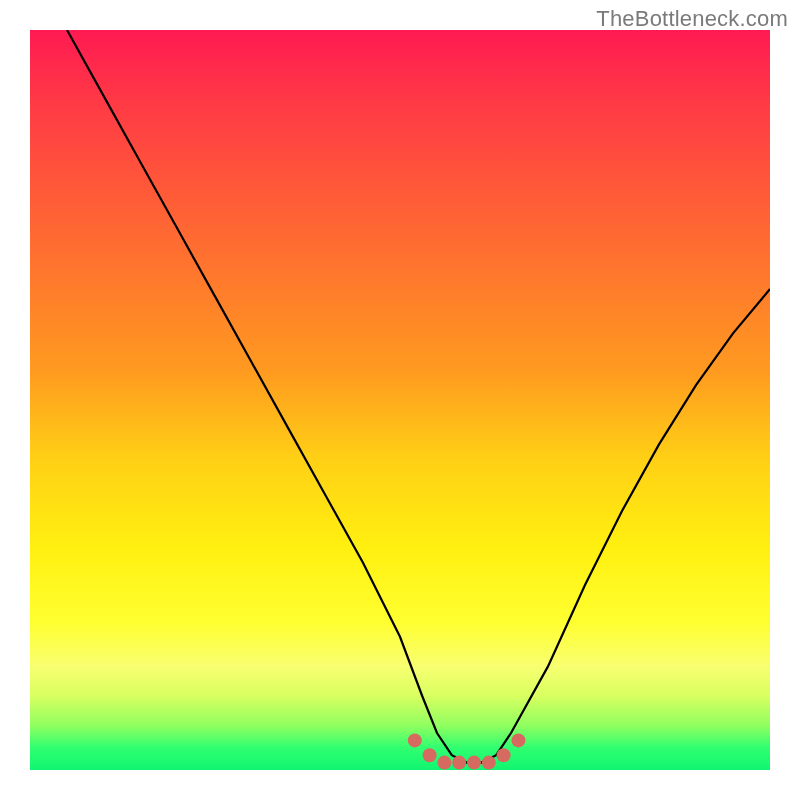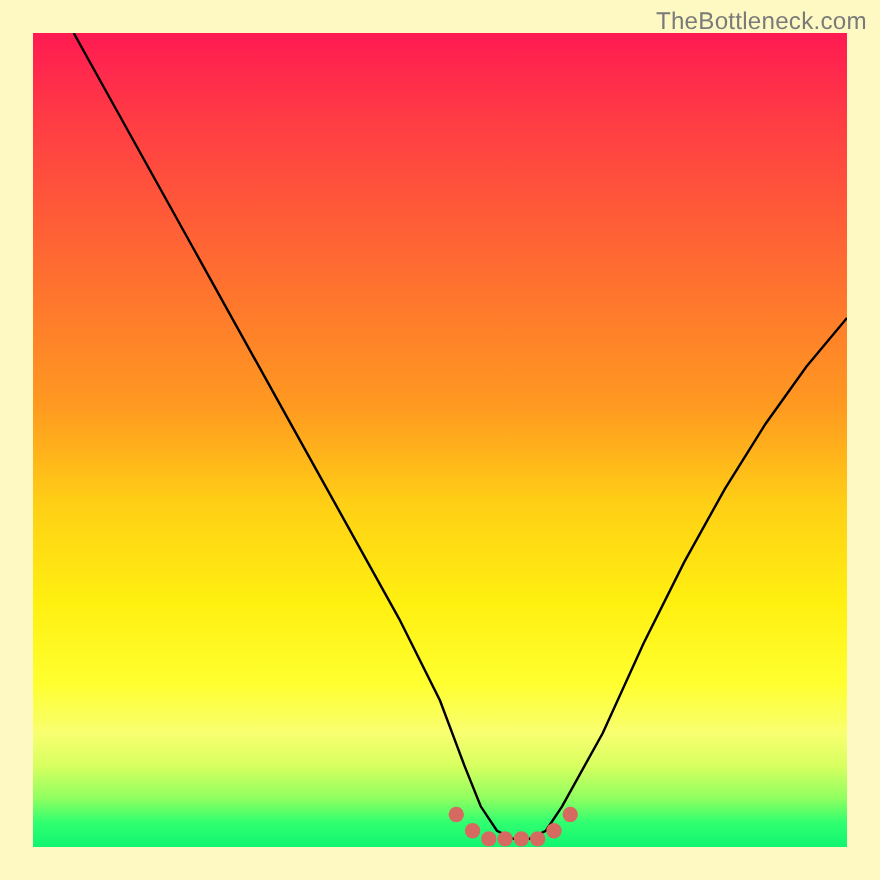--- a/index.html
+++ b/index.html
@@ -8,21 +8,21 @@
     width: 800px;
     height: 800px;
     background: #000;
     overflow: hidden;
     font-family: Arial, Helvetica, sans-serif;
   }
   .outer {
     position: relative;
     width: 800px;
     height: 800px;
-    background: #fef9c3;
+    background: #ffffff;
   }
   .plot-area {
     position: absolute;
     left: 30px;
     top: 30px;
     width: 740px;
     height: 740px;
     
     background: linear-gradient(to bottom,
       #ff1a52 0%,

